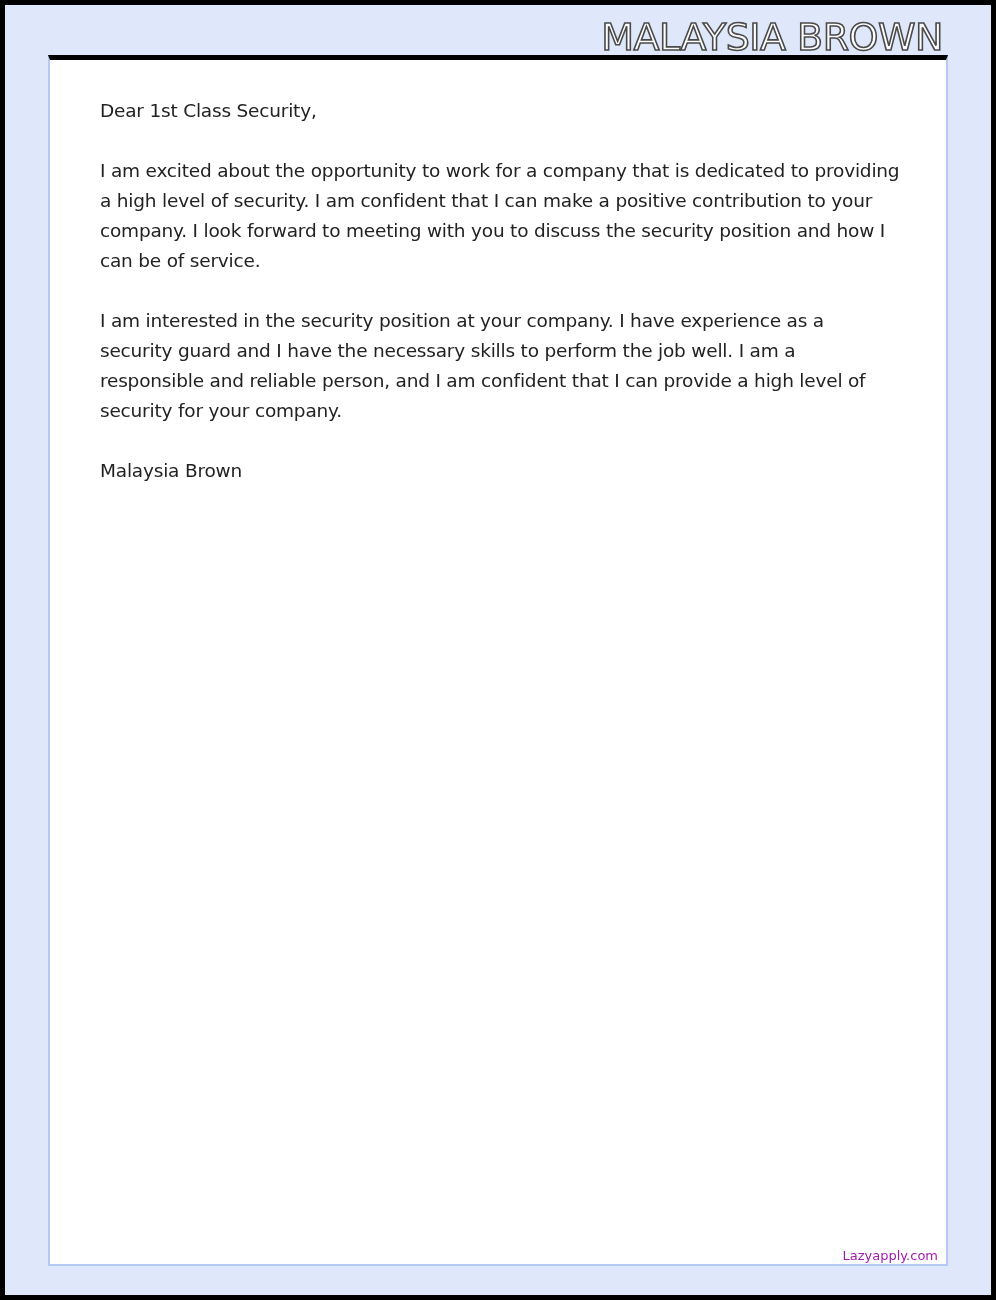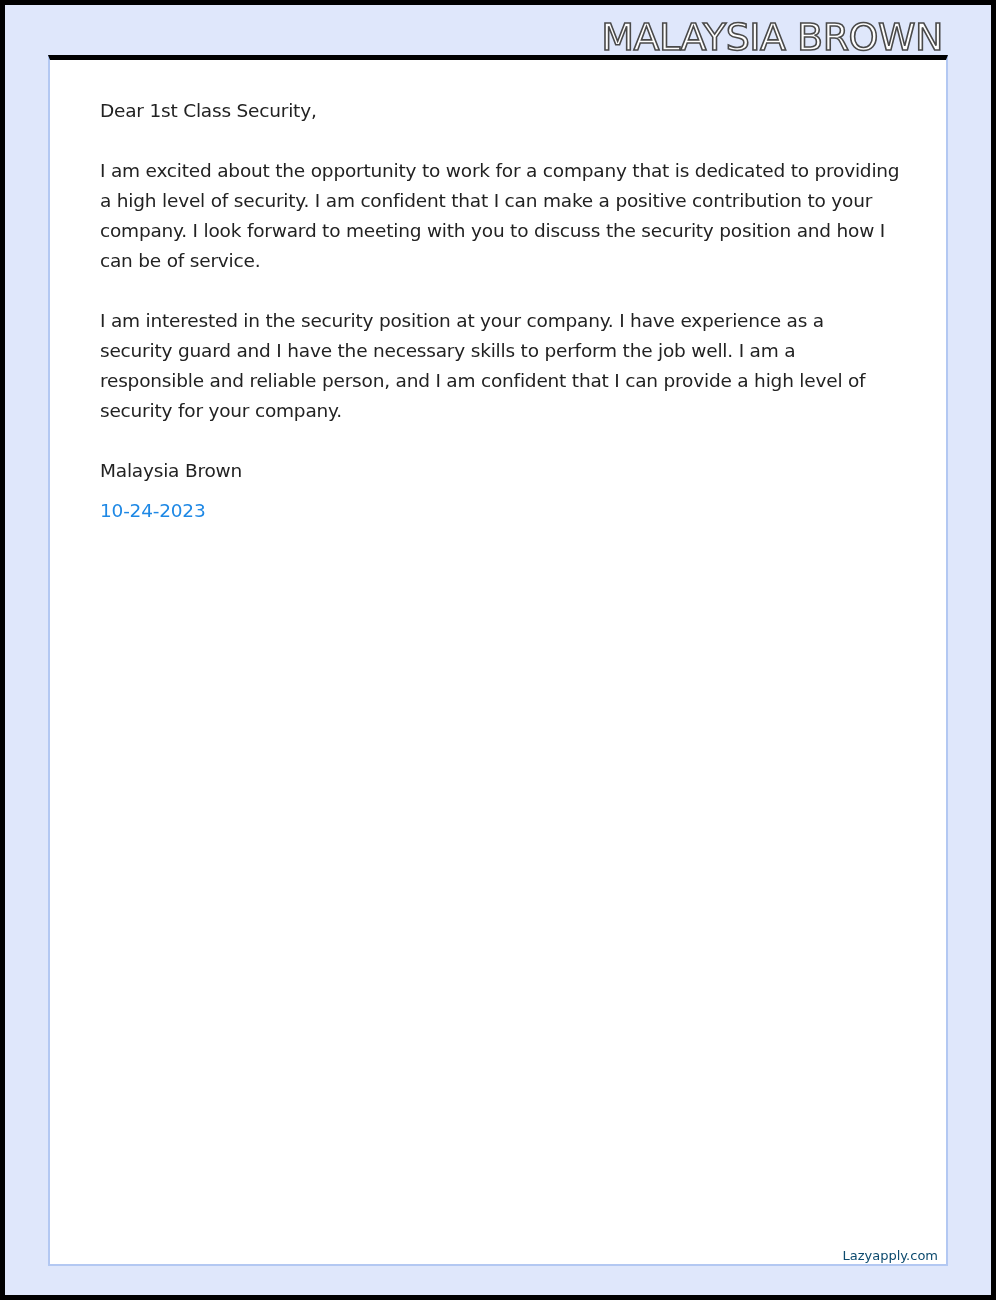--- a/index.html
+++ b/index.html
@@ -64,33 +64,32 @@
     }
     .letter .date {
       color: #1e88e5;
     }
     .footer-brand {
       position: absolute;
       right: 8px;
       bottom: 0px;
       font-size: 13px;
       line-height: 16px;
-      color: #0c4a6e;
+      color: #a21caf;
     }
   </style>
 </head>
 <body>
 
 <div class="page">
   <div class="header-name">MALAYSIA BROWN</div>
 
   <div class="card">
     <div class="letter">
       <p>Dear 1st Class Security,</p>
       <p>I am excited about the opportunity to work for a company that is dedicated to providing a high level of security. I am confident that I can make a positive contribution to your company. I look forward to meeting with you to discuss the security position and how I can be of service.</p>
       <p>I am interested in the security position at your company. I have experience as a security guard and I have the necessary skills to perform the job well. I am a responsible and reliable person, and I am confident that I can provide a high level of security for your company.</p>
       <p class="signature-name">Malaysia Brown</p>
-      <p class="date">10-24-2023</p>
     </div>
 
     <div class="footer-brand">Lazyapply.com</div>
   </div>
 </div>
 
 </body></html>

